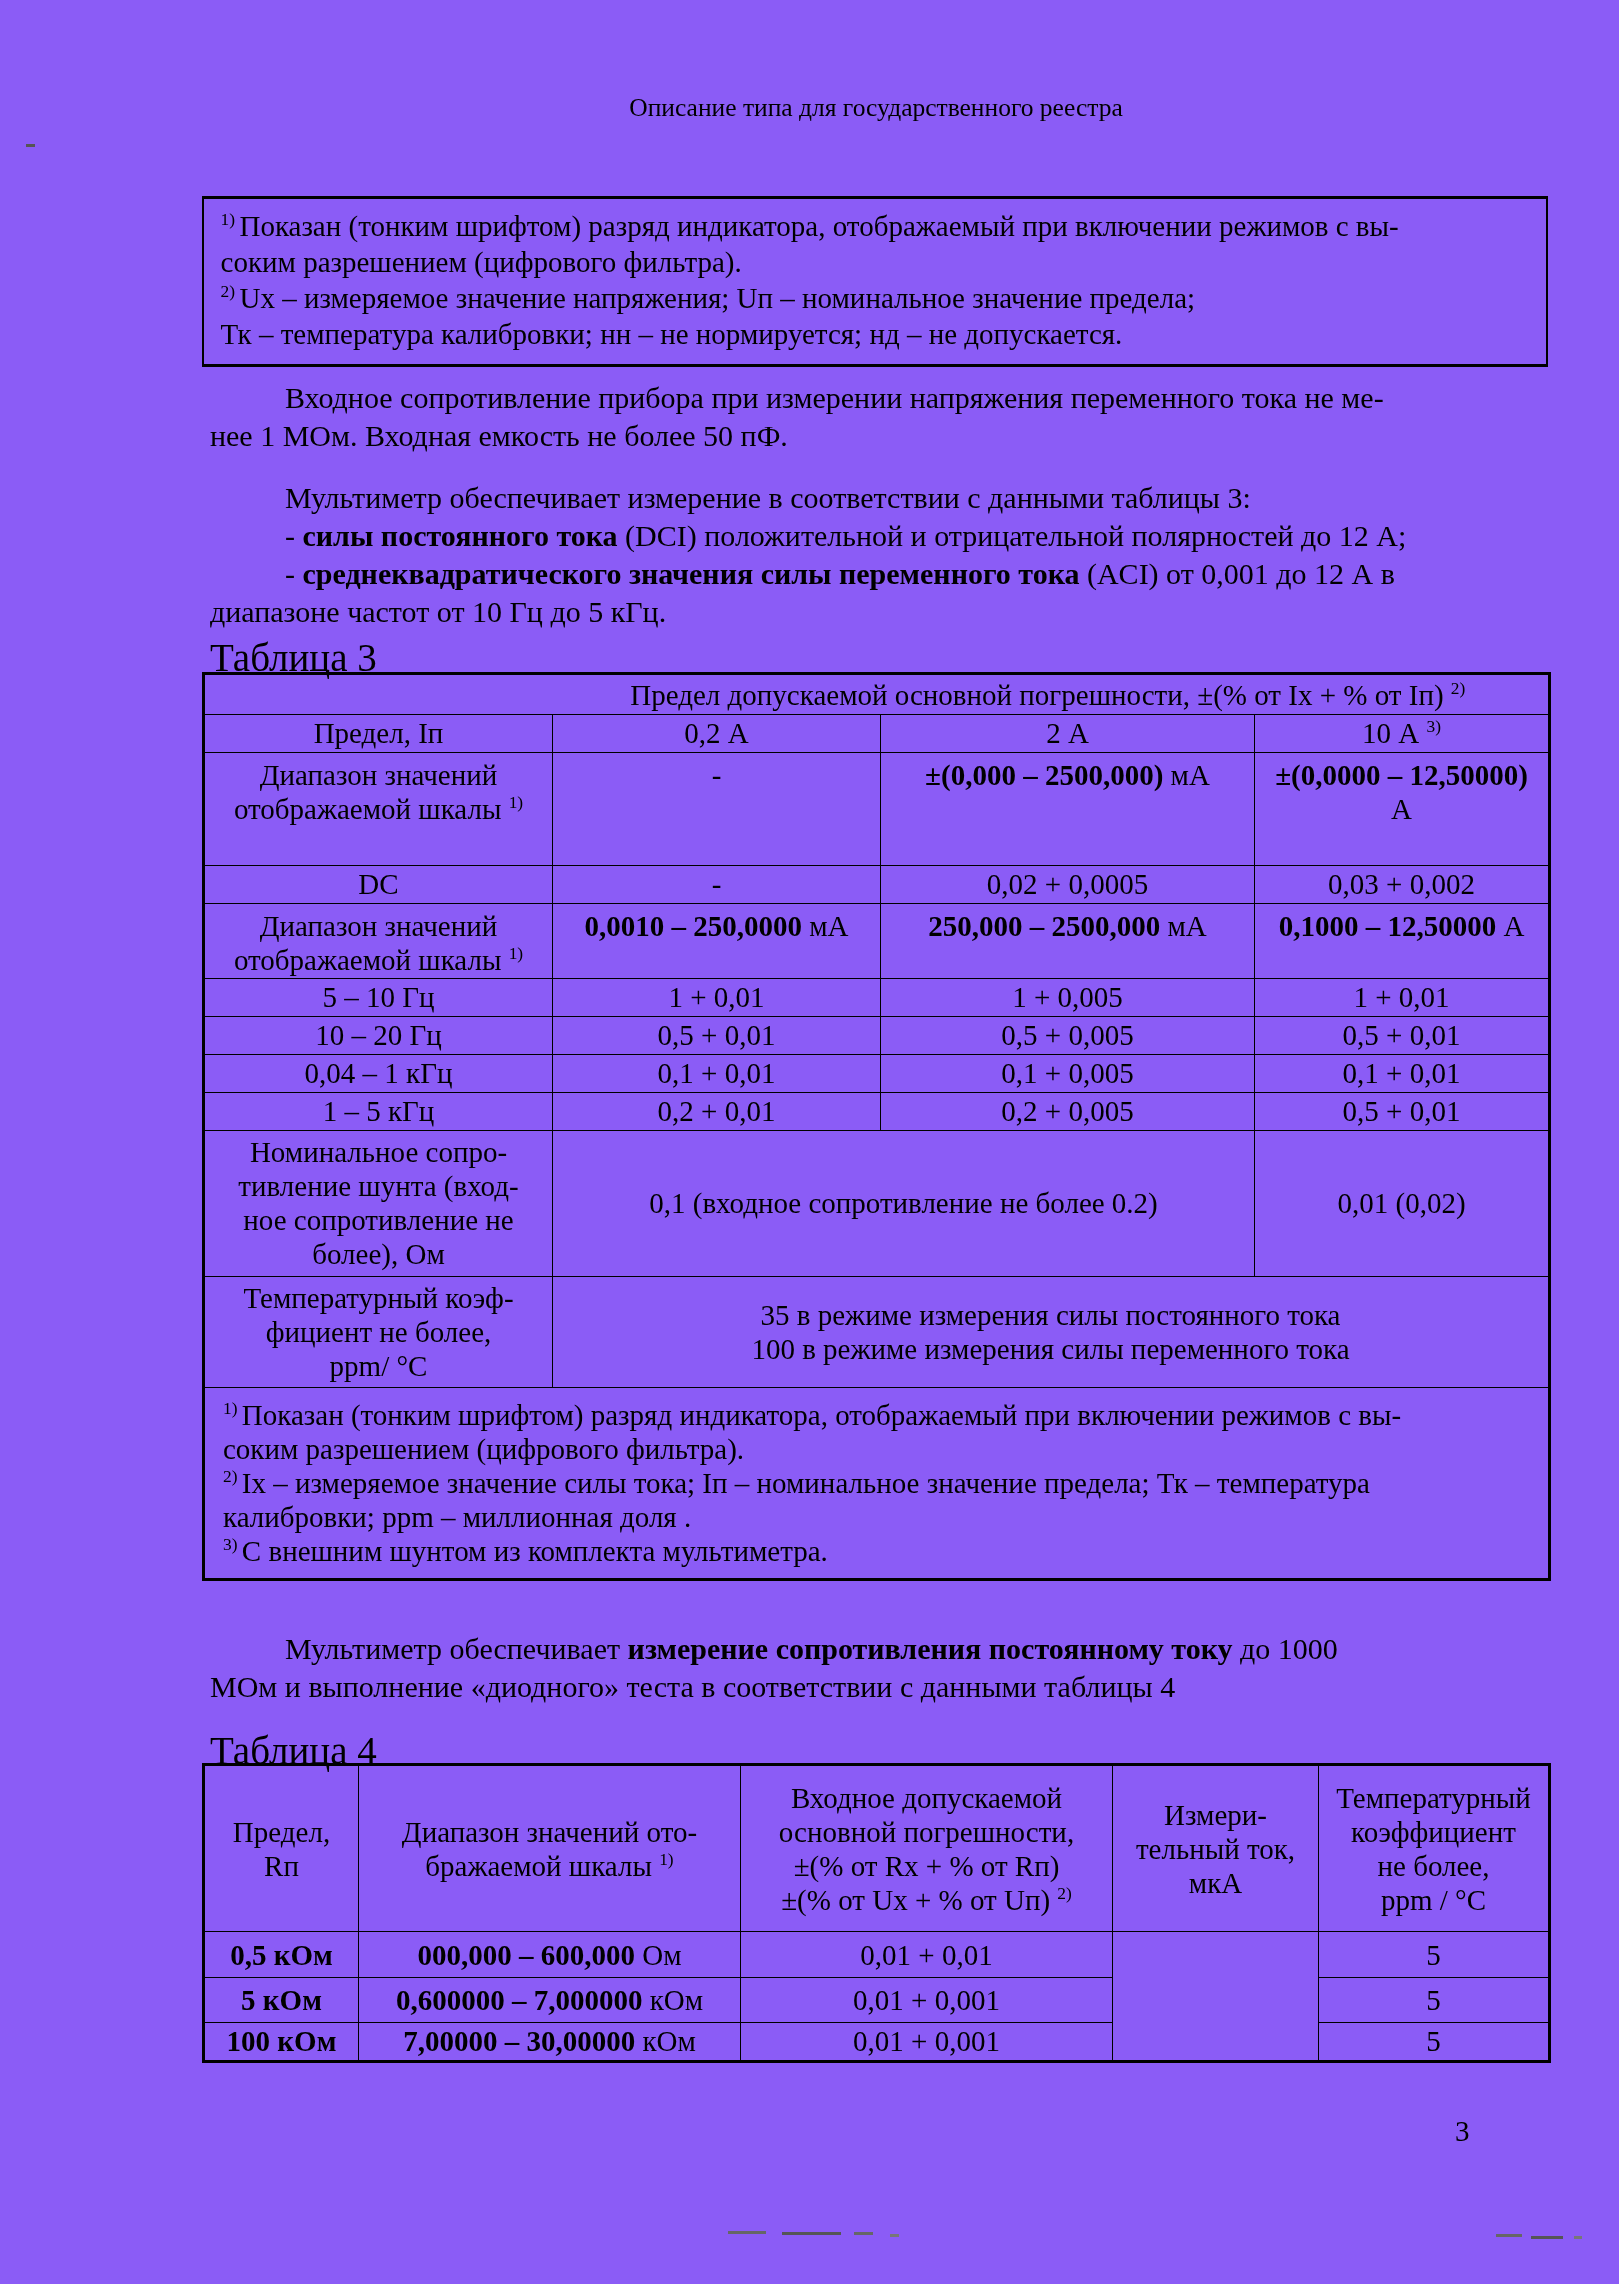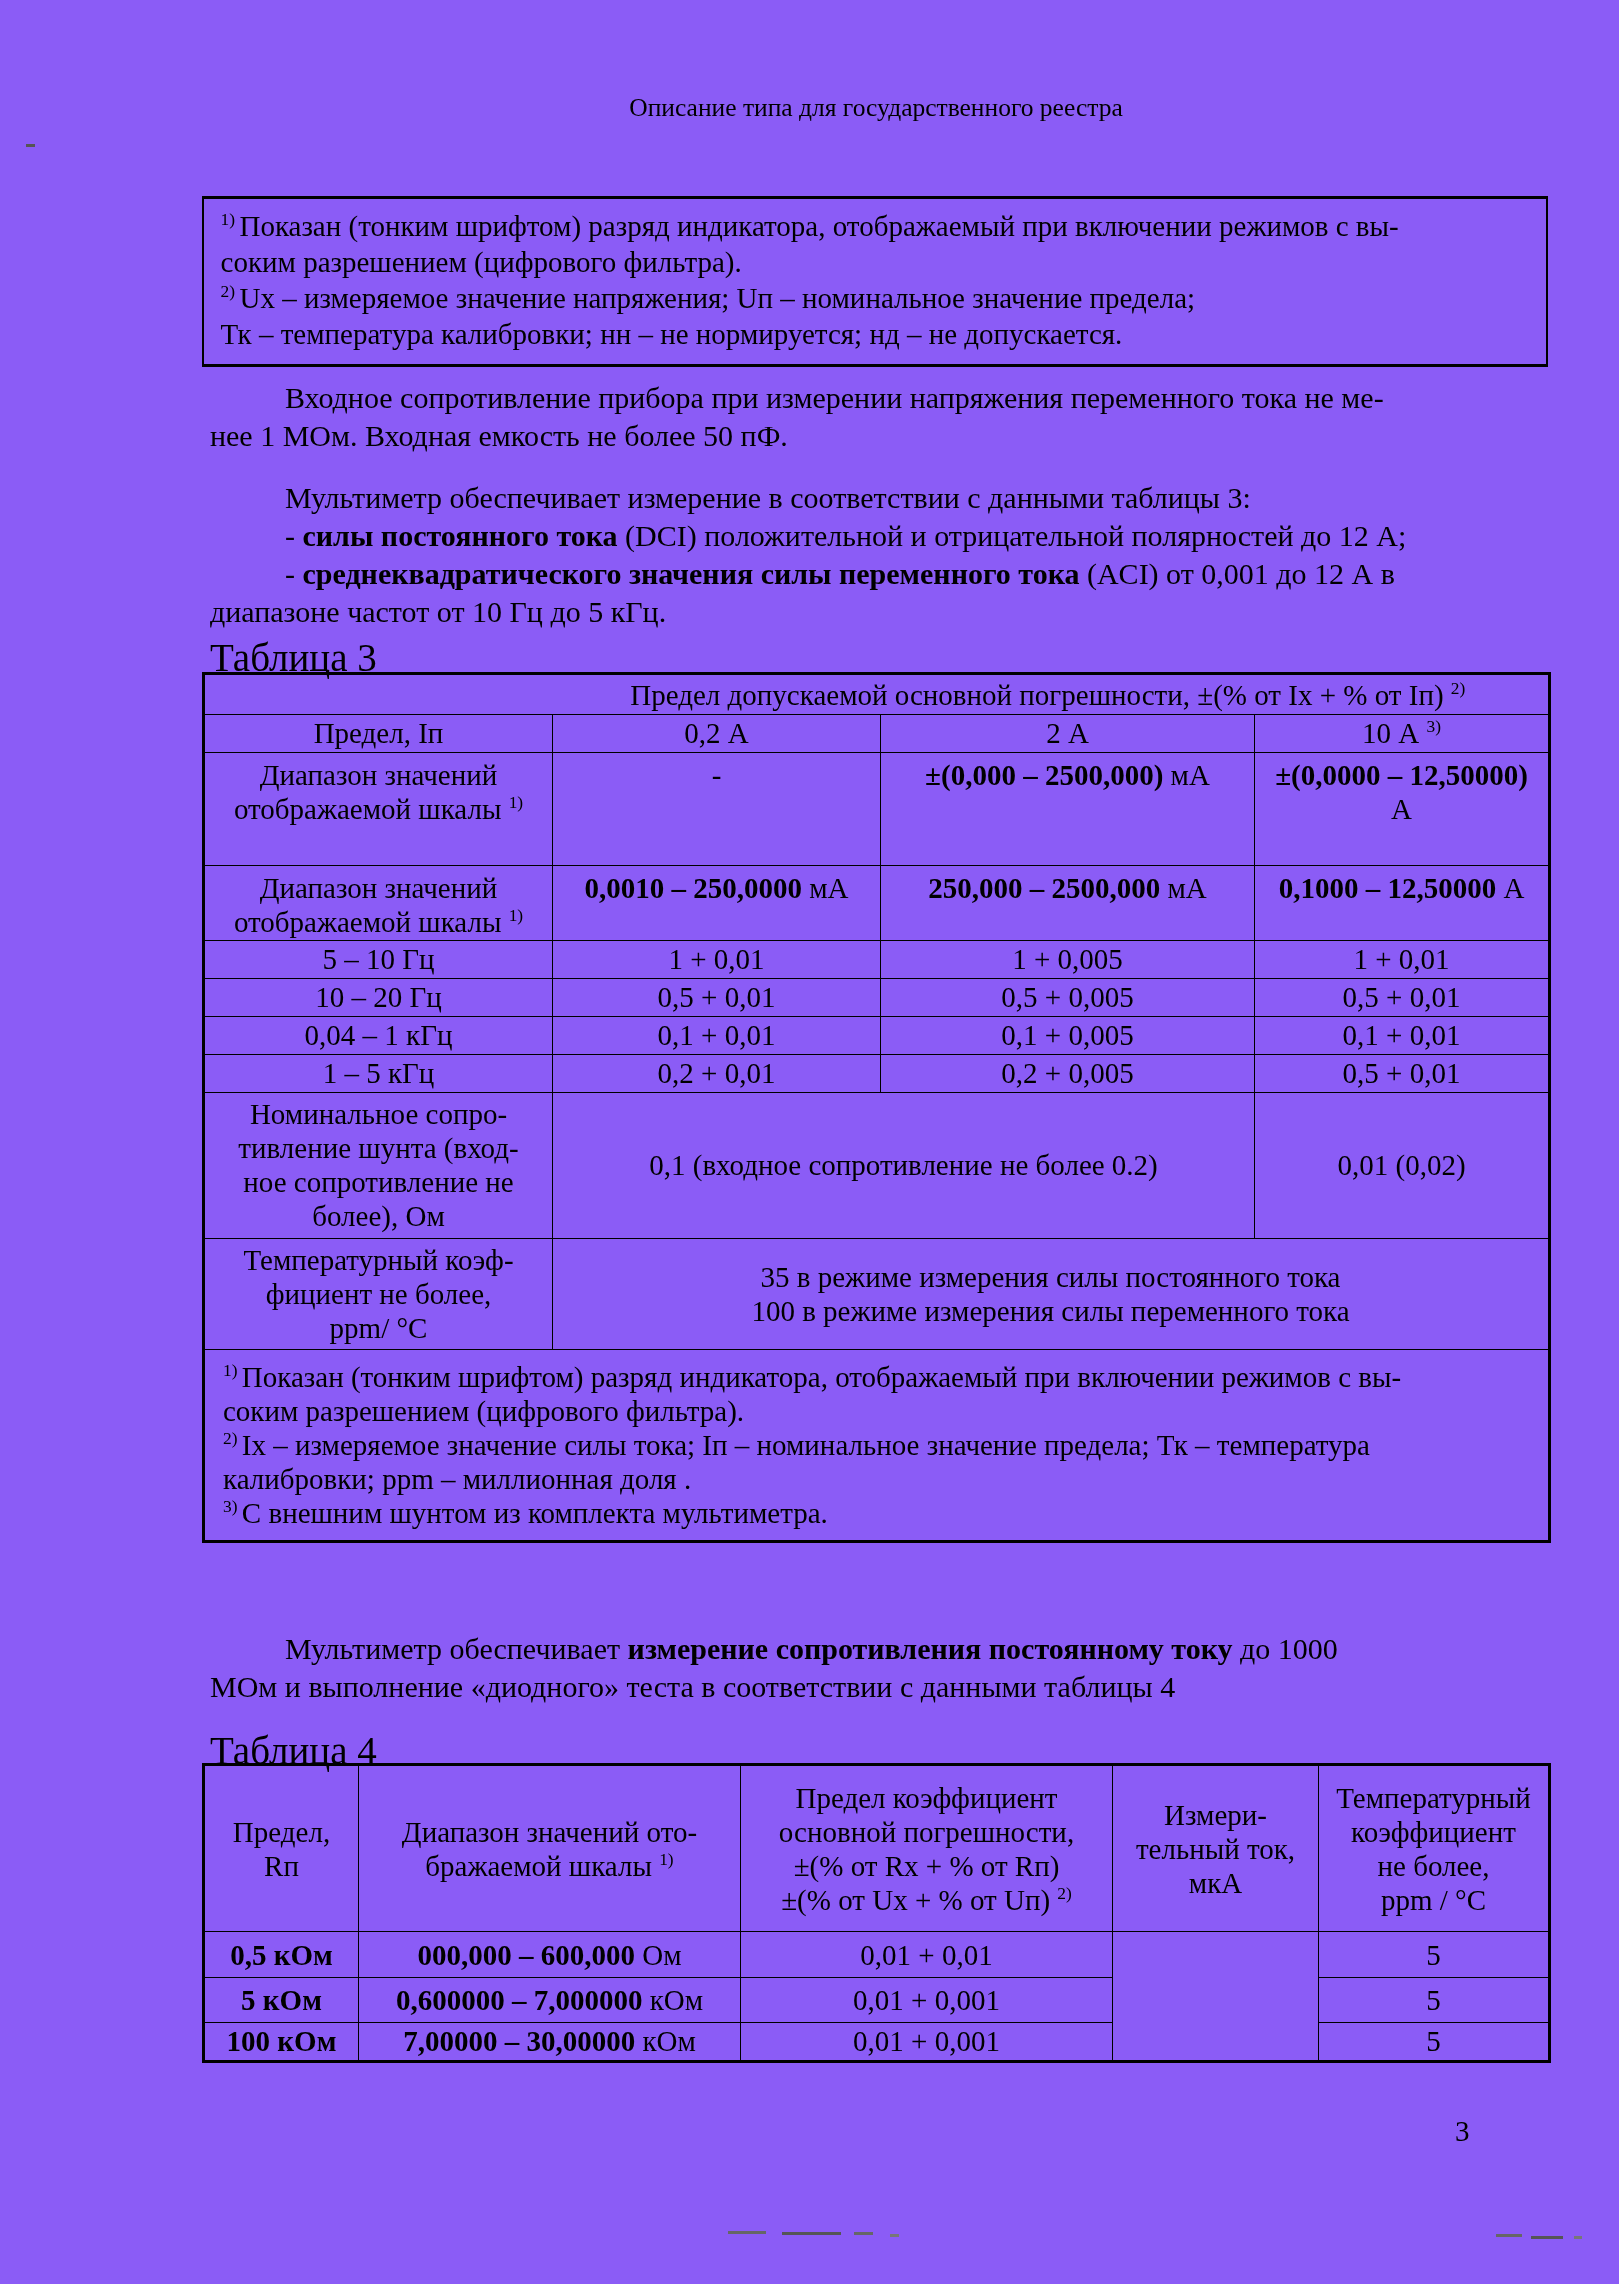--- a/index.html
+++ b/index.html
@@ -72,20 +72,26 @@
       <td><span>0,2 А</span></td>
       <td><span>2 А</span></td>
       <td><span>10 А </span><sup>3)</sup></td>
     </tr>
     <tr style="height:113px;" class="vtop">
       <td><span>Диапазон значений</span><br><span>отображаемой шкалы </span><sup>1)</sup></td>
       <td><span>-</span></td>
       <td><span class="b">±(0,000 – 2500,000)</span><span> мА</span></td>
       <td><span class="b">±(0,0000 – 12,50000)</span><br><span>А</span></td>
     </tr>
+    <tr style="height:38px;">
+      <td><span>DC</span></td>
+      <td><span>-</span></td>
+      <td><span>0,02 + 0,0005</span></td>
+      <td><span>0,03 + 0,002</span></td>
+    </tr>
     <tr style="height:74px;" class="vtop">
       <td><span>Диапазон значений</span><br><span>отображаемой шкалы </span><sup>1)</sup></td>
       <td><span class="b">0,0010 – 250,0000</span><span> мА</span></td>
       <td><span class="b">250,000 – 2500,000</span><span> мА</span></td>
       <td><span class="b">0,1000 – 12,50000</span><span> А</span></td>
     </tr>
     <tr style="height:38px;">
       <td>5 – 10 Гц</td>
       <td>1 + 0,01</td>
       <td>1 + 0,005</td>
@@ -133,21 +139,21 @@
       <col style="width:155px">
         <col style="width:382px">
         <col style="width:372px">
         <col style="width:206px">
         <col style="width:231px">
     </colgroup>
     <tbody>
         <tr style="height:167px;">
       <td><span>Предел,</span><br><span>Rп</span></td>
       <td><span>Диапазон значений ото-</span><br><span>бражаемой шкалы </span><sup>1)</sup></td>
-      <td><span>Предел коэффициент</span><br><span>основной погрешности,</span><br><span>±(% от Rx + % от Rп)</span><br><span>±(% от Ux + % от Uп) </span><sup>2)</sup></td>
+      <td><span>Входное допускаемой</span><br><span>основной погрешности,</span><br><span>±(% от Rx + % от Rп)</span><br><span>±(% от Ux + % от Uп) </span><sup>2)</sup></td>
       <td><span>Измери-</span><br><span>тельный ток,</span><br><span>мкА</span></td>
       <td><span>Температурный</span><br><span>коэффициент</span><br><span>не более,</span><br><span>ppm / °С</span></td>
     </tr>
     <tr style="height:46px;">
       <td class="bc">0,5 кОм</td>
       <td><span class="b">000,000 – 600,000</span><span> Ом</span></td>
       <td>0,01 + 0,01</td>
       <td rowspan="3"></td>
       <td>5</td>
     </tr>

